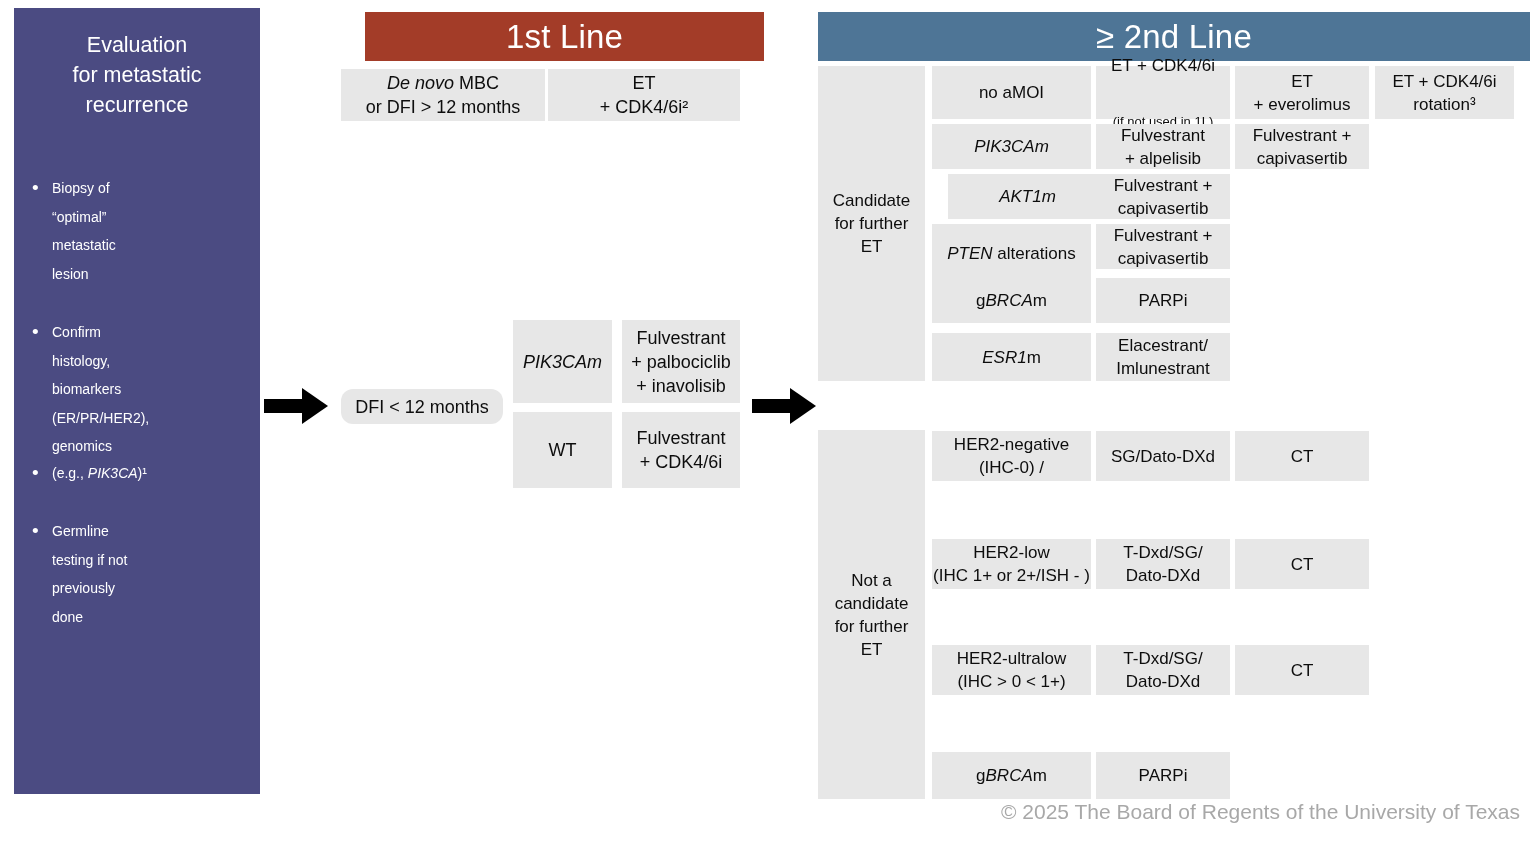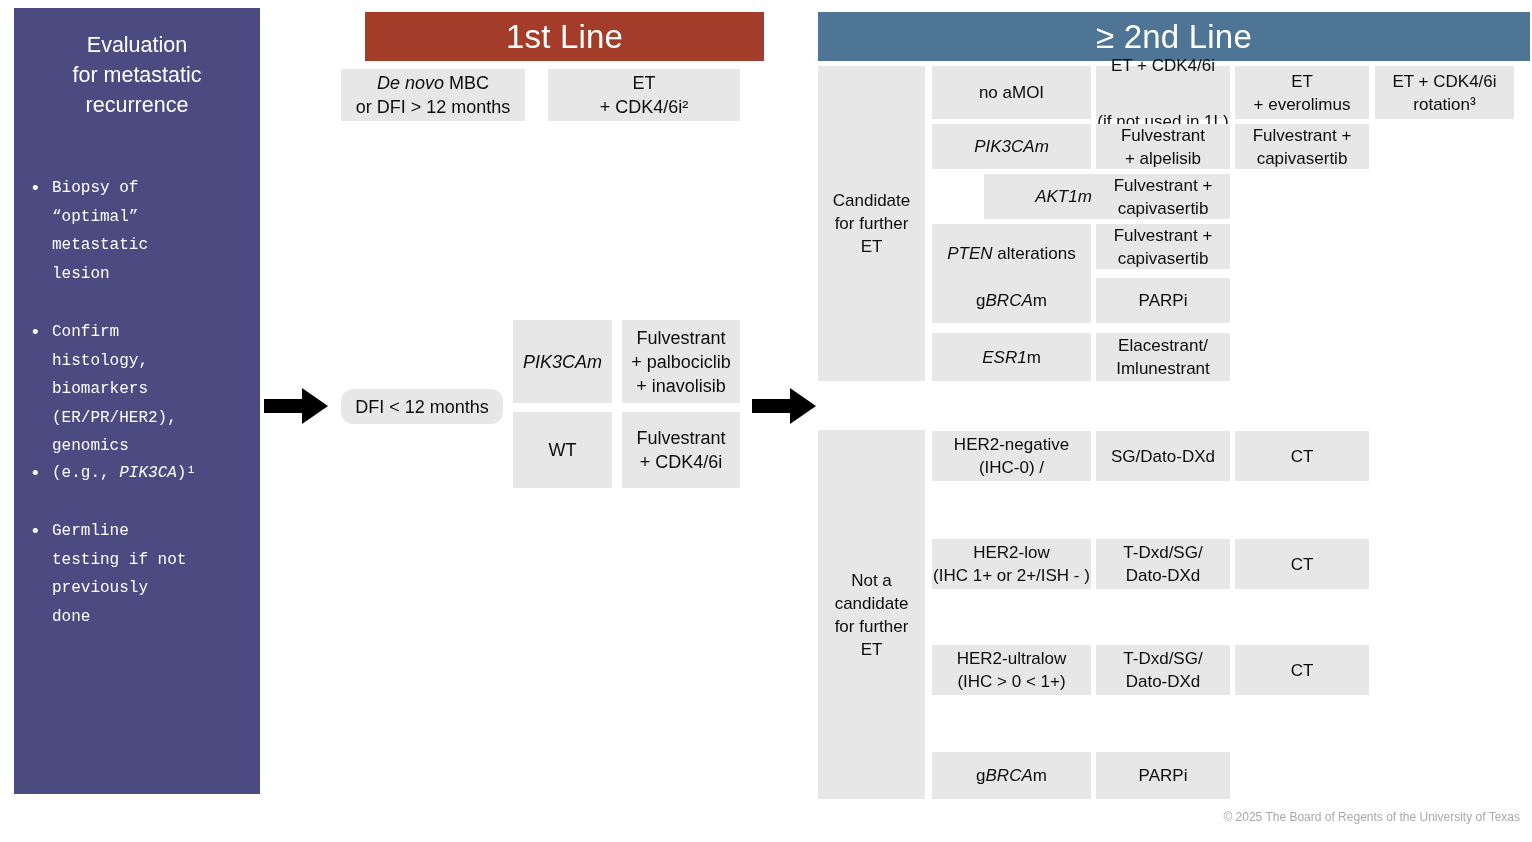--- a/index.html
+++ b/index.html
@@ -25,21 +25,21 @@
     line-height: 30px;
     white-space: pre-line;
   }
   .bullets { margin-top: 54px; padding: 0 6px 0 18px; }
   .bullet-row { display: flex; align-items: flex-start; margin-bottom: 30px; }
   .bullet-dot {
     flex: 0 0 auto; width: 20px; font-size: 19px;
     line-height: 28px; text-align: left;
   }
   .bullet-text {
-    font-size: 16px; line-height: 28.5px; white-space: pre-line; font-family: Liberation Mono, monospace;
+    font-size: 14px; line-height: 28.5px; white-space: pre-line;
   }
   .bullet-row.tight { margin-bottom: 28px; }
 
   
   .hdr {
     position: absolute;
     display: flex; align-items: center; justify-content: center;
     color: #ffffff; font-size: 33px; font-weight: 400;
     letter-spacing: .2px;
   }
@@ -53,40 +53,40 @@
     display: flex; align-items: center; justify-content: center;
     text-align: center;
     font-size: 16.5px;
     line-height: 22px;
     color: #0d0d0d;
     white-space: pre-line;
   }
   .cell.f18 { font-size: 18px; line-height: 24px; }
   .cell.f17 { font-size: 17px; line-height: 23px; }
   .cell .it { font-style: italic; }
-  .cell .sub { font-size: 17px; display: block; line-height: 18px; margin-top: 36px; }
+  .cell .sub { font-size: 13px; display: block; line-height: 18px; margin-top: 36px; }
 
   
   .arrow { position: absolute; }
   .arrow .shaft {
     position: absolute; left: 0; top: 11px;
     width: 40px; height: 14px; background: #000;
   }
   .arrow .head {
     position: absolute; left: 38px; top: 0;
     width: 0; height: 0;
     border-top: 18px solid transparent;
     border-bottom: 18px solid transparent;
     border-left: 26px solid #000;
   }
 
   
   .footer {
     position: absolute; right: 12px; bottom: 18px;
-    font-size: 12px; color: #a8a8a8;
+    font-size: 21px; color: #a8a8a8;
   }
 </style>
 </head>
 <body>
 
 <div id="canvas">
 
   <div class="sidebar">
     <div class="sidebar-title">Evaluation<br>for metastatic<br>recurrence</div>
     <div class="bullets">
@@ -118,21 +118,21 @@
     <span class="shaft"></span>
     <span class="head"></span>
   </div>
   <div class="arrow" style="left:752px; top:388px; width:66px; height:36px;">
     <span class="shaft"></span>
     <span class="head"></span>
   </div>
 
   <div class="hdr hdr-1l">1st Line</div>
 
-  <div class="cell f18" style="left:341px; top:69px; width:184px; height:52px;">
+  <div class="cell f18" style="left:341px; top:69px; width:204px; height:52px;">
     <span><i>De novo</i> MBC<br>or DFI &gt; 12 months</span>
   </div>
 
   <div class="cell f18" style="left:548px; top:69px; width:192px; height:52px;">
     <span>ET<br>+ CDK4/6i²</span>
   </div>
 
   <div class="cell f18" style="left:341px; top:389px; width:162px; height:35px;border-radius:12px;">
     <span>DFI &lt; 12 months</span>
   </div>
@@ -176,21 +176,21 @@
   <div class="cell f17" style="left:932px; top:124px; width:159px; height:45px;">
     <span class="it"><i>PIK3CA</i>m</span>
   </div>
   <div class="cell f17" style="left:1096px; top:124px; width:134px; height:45px;">
     <span>Fulvestrant<br>+ alpelisib</span>
   </div>
   <div class="cell f17" style="left:1235px; top:124px; width:134px; height:45px;">
     <span>Fulvestrant +<br>capivasertib</span>
   </div>
 
-  <div class="cell f17" style="left:984px; top:174px; width:159px; height:45px;">
+  <div class="cell f17" style="left:948px; top:174px; width:159px; height:45px;">
     <span class="it"><i>AKT1</i>m</span>
   </div>
   <div class="cell f17" style="left:1096px; top:174px; width:134px; height:45px;">
     <span>Fulvestrant +<br>capivasertib</span>
   </div>
 
   <div class="cell f17" style="left:932px; top:224px; width:159px; height:59px;">
     <span><i>PTEN</i> alterations</span>
   </div>
   <div class="cell f17" style="left:1096px; top:224px; width:134px; height:45px;">

